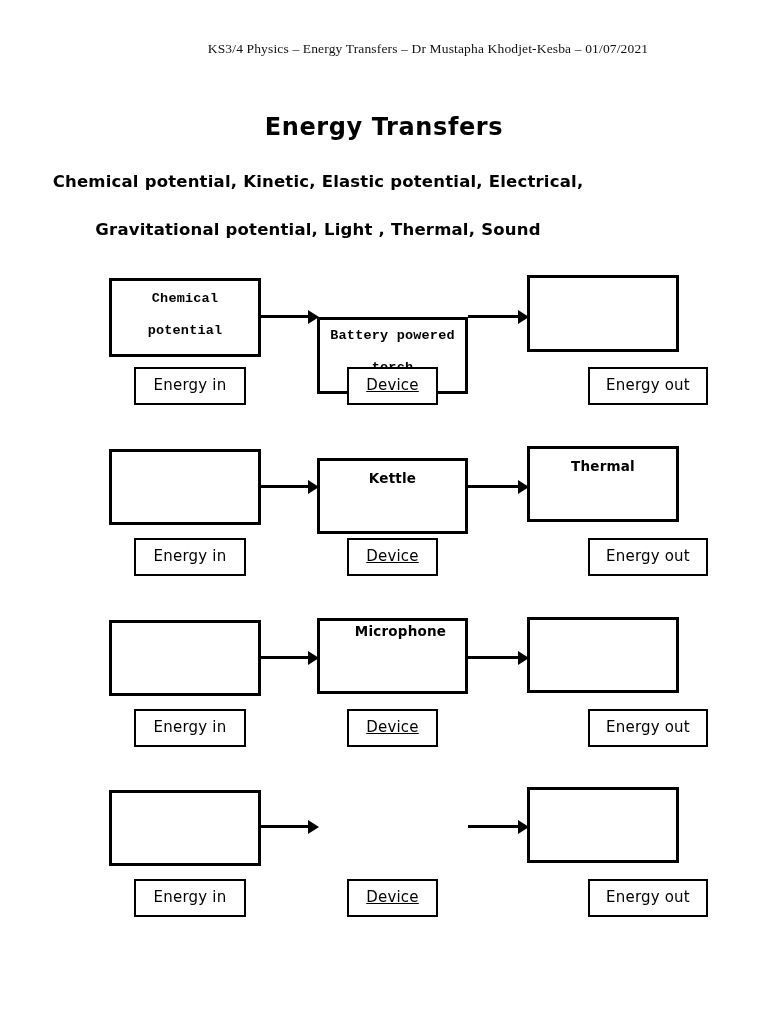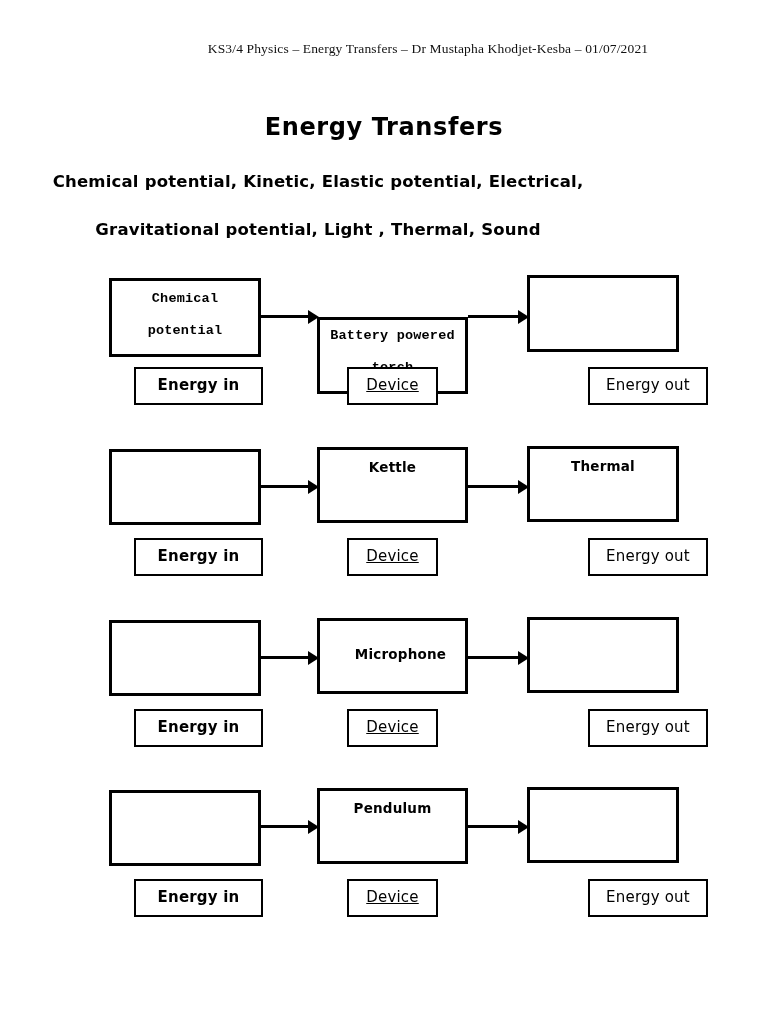--- a/index.html
+++ b/index.html
@@ -93,28 +93,28 @@
   
   .r1 .main-box.pos-left  { top: 278px; height: 79px; }
   .r1 .main-box.pos-mid   { top: 276px; height: 77px; margin-top: 41px; }
   .r1 .main-box.pos-right { top: 275px; height: 77px; }
   .r1 .main-box .box-text { font-weight: 700; font-family: Liberation Mono, monospace; }
   .r1 .main-box.pos-left  .inner { padding-top: 11px; }
   .r1 .main-box.pos-mid   .inner { padding-top: 9px; }
   .r1 .box-text + .box-text { margin-top: 18px; }
 
   .r2 .main-box.pos-left  { top: 449px; height: 76px; }
-  .r2 .main-box.pos-mid   { top: 447px; height: 76px; }
+  .r2 .main-box.pos-mid   { top: 458px; height: 76px; }
   .r2 .main-box.pos-right { top: 446px; height: 76px; }
   .r2 .main-box .inner { padding-top: 10px; }
 
   .r3 .main-box.pos-left  { top: 620px; height: 76px; }
   .r3 .main-box.pos-mid   { top: 618px; height: 76px; }
   .r3 .main-box.pos-right { top: 617px; height: 76px; }
-  .r3 .main-box .inner { padding-top: 26px; margin-left: 16px; }
+  .r3 .main-box .inner { padding-top: 3px; margin-left: 16px; }
 
   .r4 .main-box.pos-left  { top: 790px; height: 76px; }
   .r4 .main-box.pos-mid   { top: 788px; height: 76px; }
   .r4 .main-box.pos-right { top: 787px; height: 76px; }
   .r4 .main-box .inner { padding-top: 10px; }
 
   
   .arrow {
     position: absolute;
     height: 14px;
@@ -155,21 +155,21 @@
     height: 38px;
     line-height: 33px;
     text-align: center;
     font-family: "DejaVu Sans", sans-serif;
     font-size: 15px;
     font-weight: 400;
     letter-spacing: 0.2px;
     color: #000000;
     white-space: nowrap;
   }
-  .caption-box.cap-left  { left: 134px; width: 129px; font-weight: bold; }
+  .caption-box.cap-left  { left: 134px; width: 112px; }
   .caption-box.cap-mid   { left: 347px; width: 91px; text-decoration: underline; }
   .caption-box.cap-right { left: 544px; width: 120px; margin-left: 44px; }
 
   .r1 .caption-box { top: 367px; }
   .r2 .caption-box { top: 538px; }
   .r3 .caption-box { top: 709px; }
   .r4 .caption-box { top: 879px; }
 </style>
 </head>
 <body>
@@ -273,25 +273,20 @@
 <div class="row r4">
   <div class="main-box pos-left">
     <div class="inner">
       
     </div>
   </div>
   <div class="arrow a-left">
     <span class="shaft"></span>
     <span class="head"></span>
   </div>
-  <div class="main-box pos-mid">
-    <div class="inner">
-      <span class="box-text">Pendulum</span>
-    </div>
-  </div>
   <div class="arrow a-right">
     <span class="shaft"></span>
     <span class="head"></span>
   </div>
   <div class="main-box pos-right">
     <div class="inner">
       
     </div>
   </div>
   <div class="caption-box cap-left">Energy in</div>

